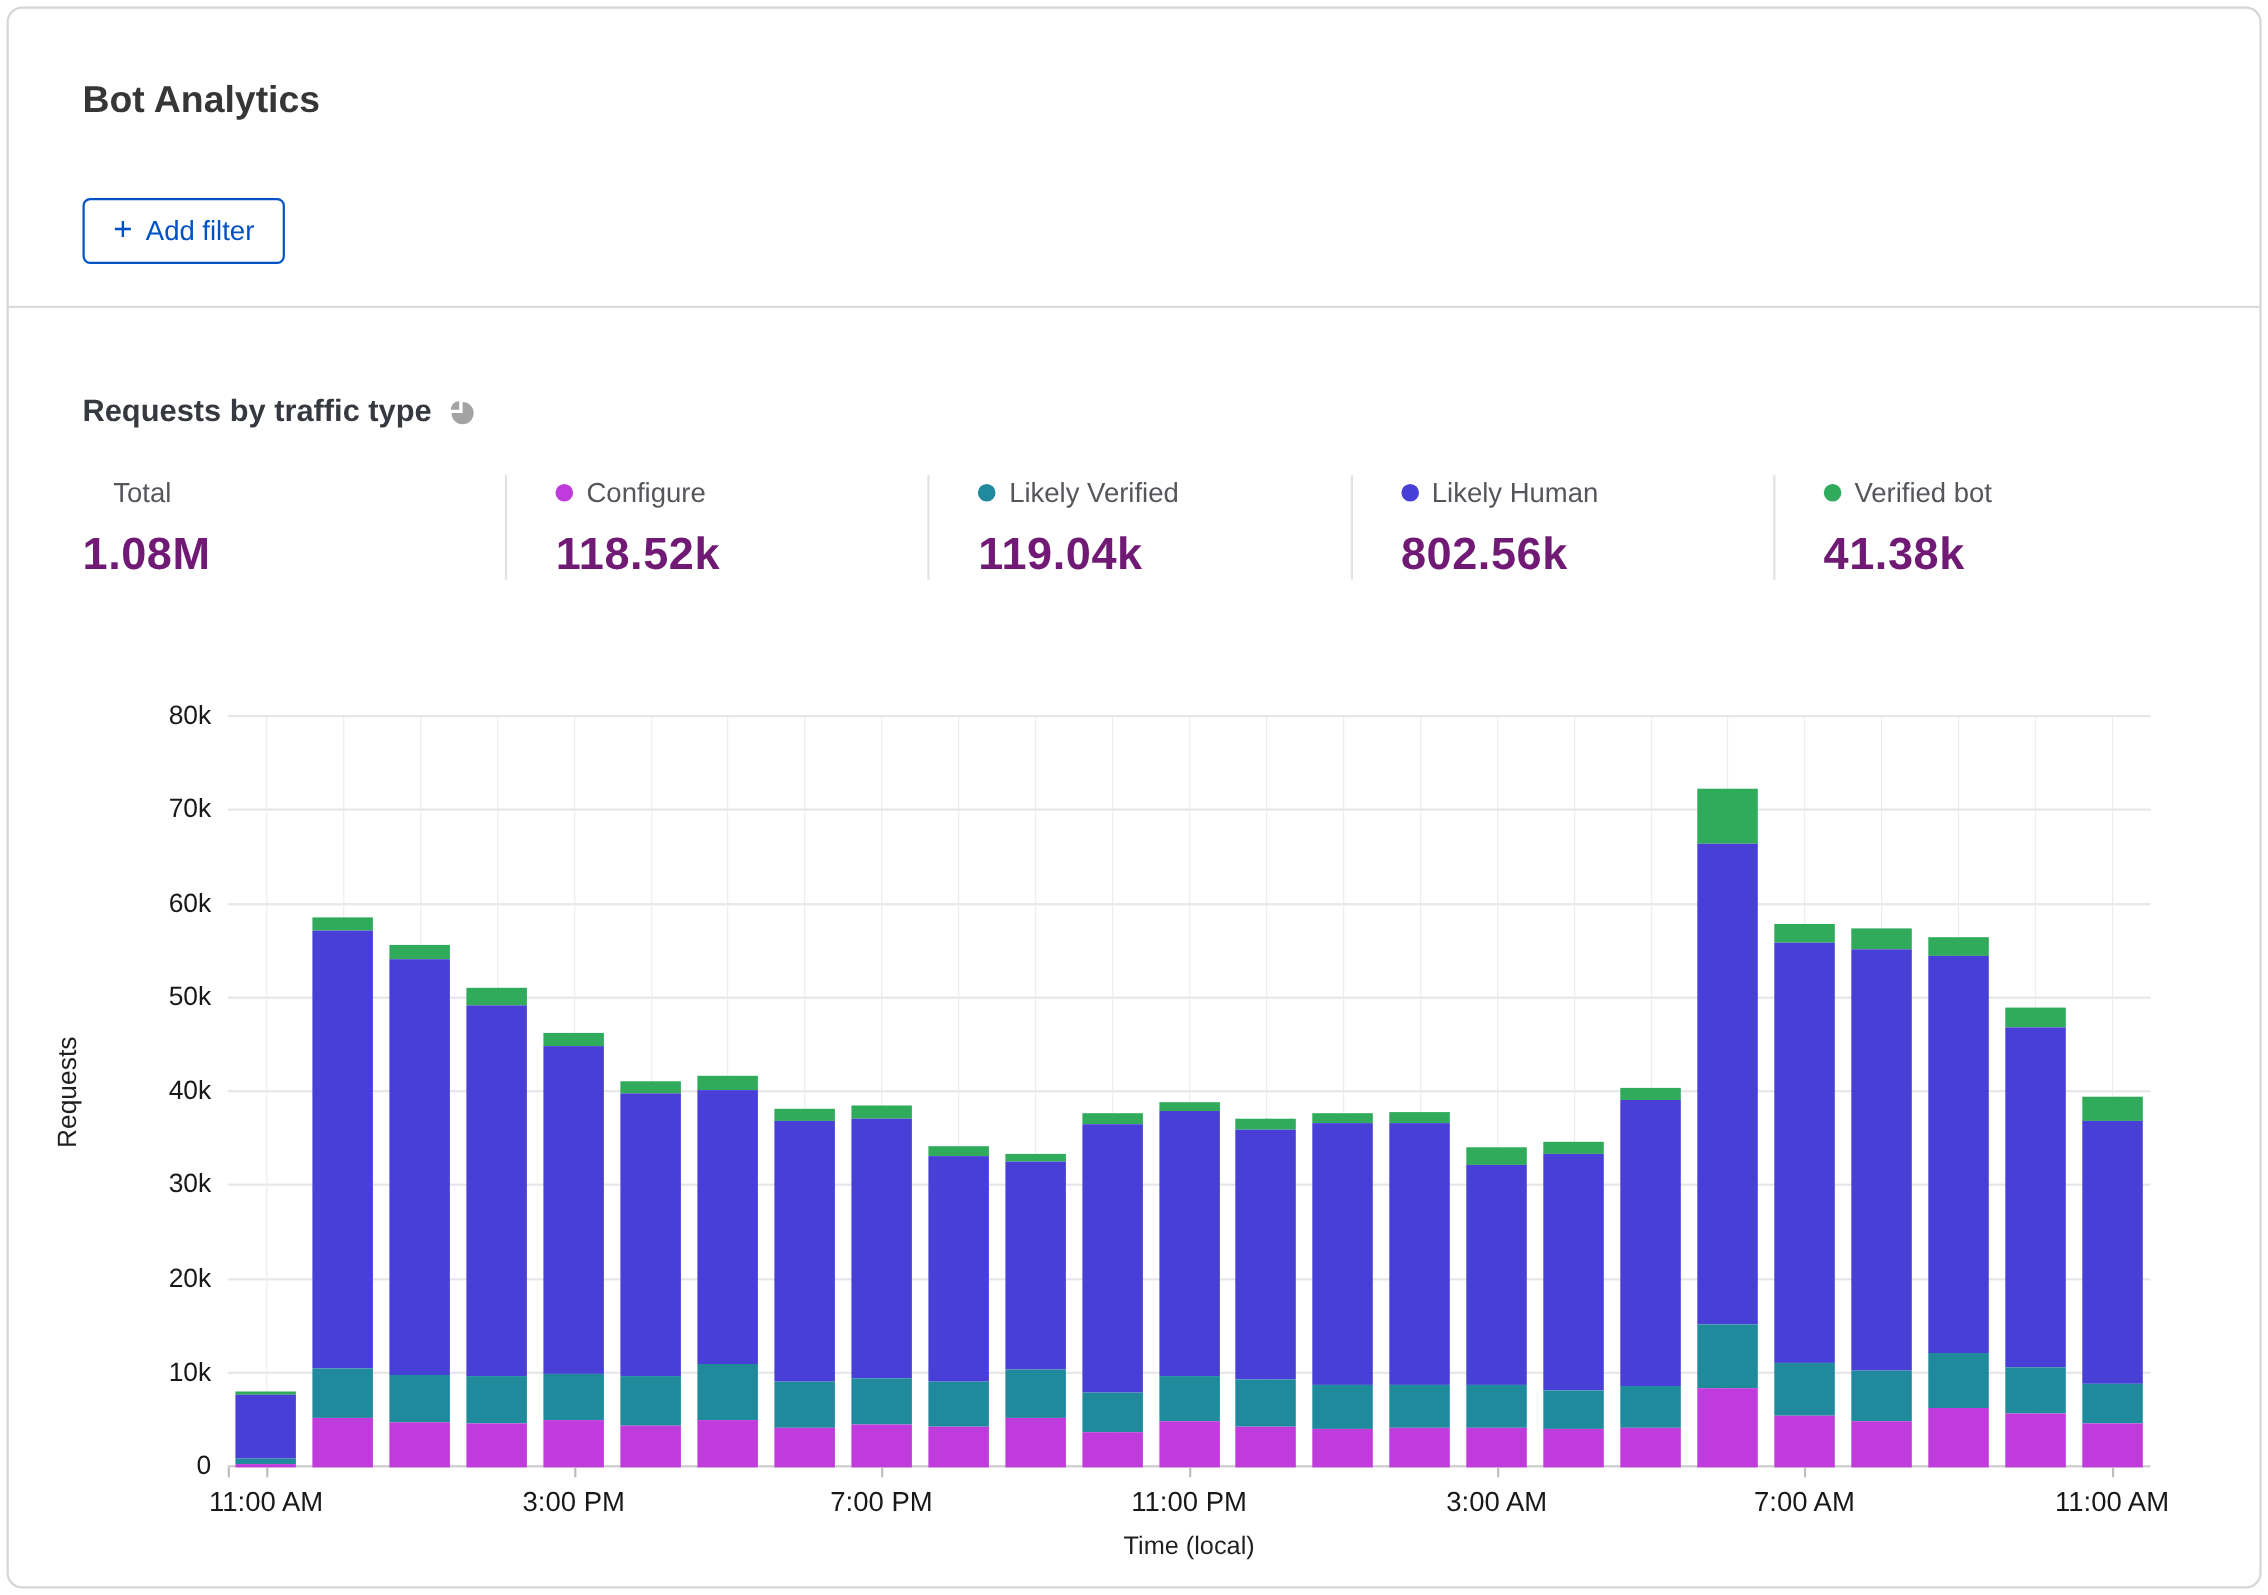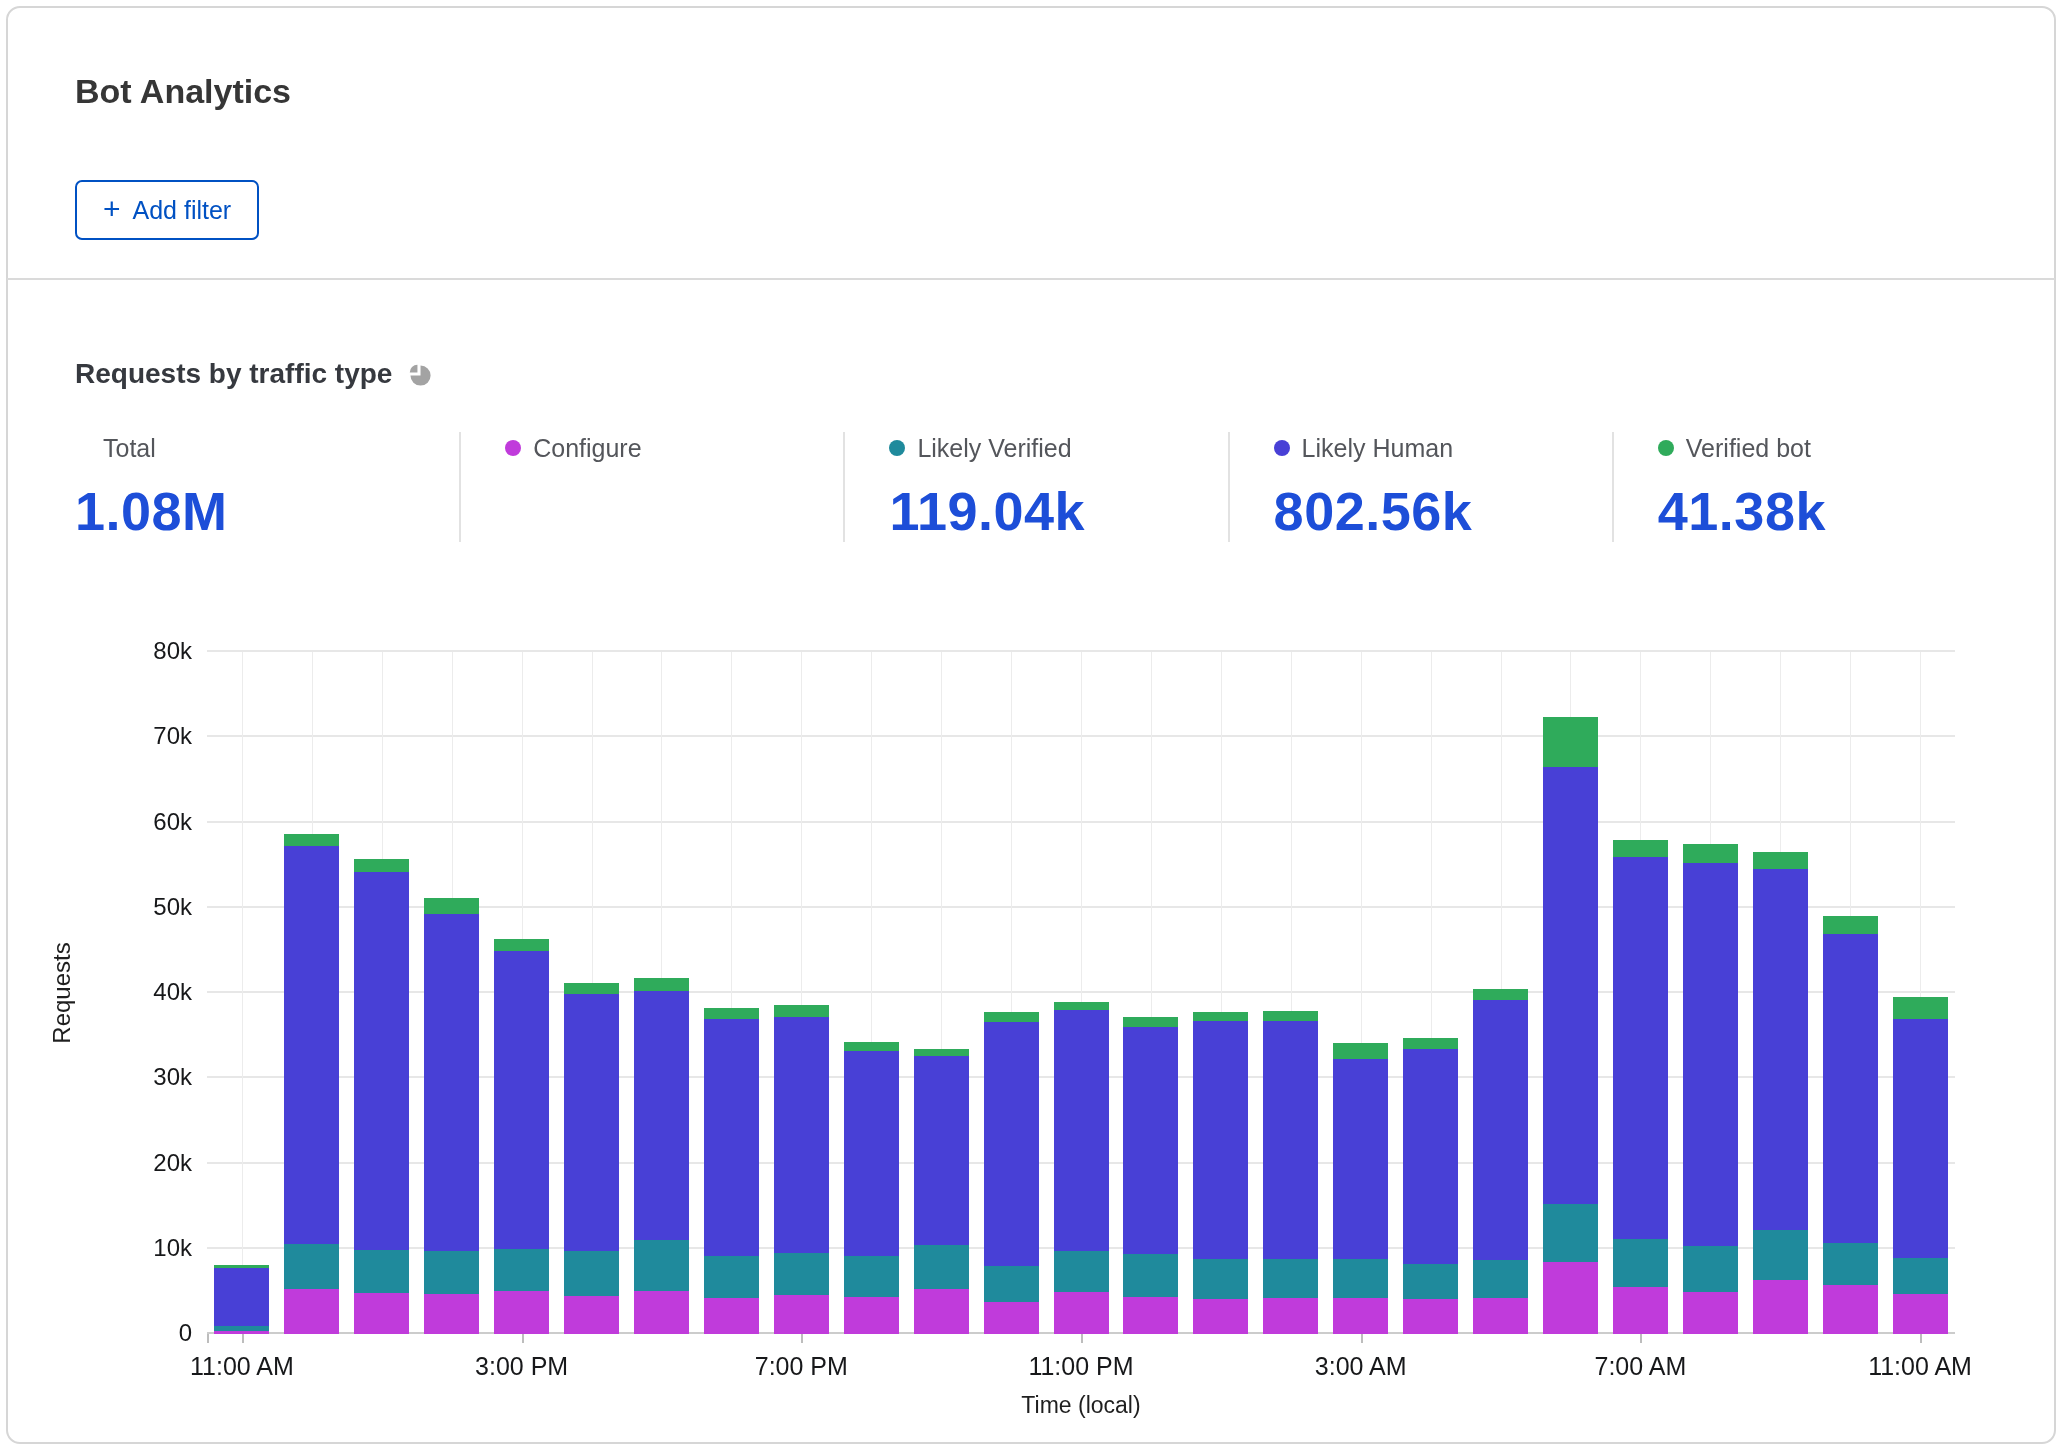--- a/index.html
+++ b/index.html
@@ -31,21 +31,21 @@
   
   #panel-title-row { position:absolute; left:75px; top:358px; display:flex; align-items:center; gap:14px; }
   #panel-title { font-size:28px; font-weight:700; color:#36393f; }
   #pie-icon { width:27px; height:27px; }
 
   #stats-row { position:absolute; left:75px; right:66px; top:432px; display:grid; grid-template-columns:repeat(5,1fr); }
   .stat { padding-right:20px; }
   .stat + .stat { border-left:2px solid #e2e2e2; padding-left:44px; }
   .stat-label-row { display:flex; align-items:center; gap:12px; font-size:25px; color:#54565b; height:32px; }
   .stat-dot { width:16px; height:16px; border-radius:50%; flex:none; }
-  .stat-value { margin-top:16px; font-size:54px; font-weight:700; color:#1d4ed8; letter-spacing:.5px; }
+  .stat-value { margin-top:16px; font-size:41px; font-weight:700; color:#701a75; letter-spacing:.5px; }
 
   
   #y-axis-title { position:absolute; left:62px; top:993px; transform:translate(-50%,-50%) rotate(-90deg);
         transform-origin:center; font-size:24px; color:#1f1f1f; white-space:nowrap; }
   .ytick { position:absolute; width:90px; text-align:right; font-size:24px; color:#17181a; }
 
   #plot { position:absolute; left:207px; top:652px; width:1748px; height:682px; }
   .hgrid { position:absolute; left:0; right:0; height:2px; background:#e7e7e7; }
   .hgrid.zero { background:#cccccc; }
   .vgrid { position:absolute; top:0; bottom:0; width:1px; background:#ececec; }
@@ -92,20 +92,21 @@
         <span class="stat-dot" style="visibility: hidden;"></span>
         <span>Total</span>
       </div>
       <div class="stat-value">1.08M</div>
     </div>
     <div class="stat">
       <div class="stat-label-row">
         <span class="stat-dot" style="background: rgb(192, 59, 219);"></span>
         <span>Configure</span>
       </div>
+      <div class="stat-value">118.52k</div>
     </div>
     <div class="stat">
       <div class="stat-label-row">
         <span class="stat-dot" style="background: rgb(31, 138, 156);"></span>
         <span>Likely Verified</span>
       </div>
       <div class="stat-value">119.04k</div>
     </div>
     <div class="stat">
       <div class="stat-label-row">

